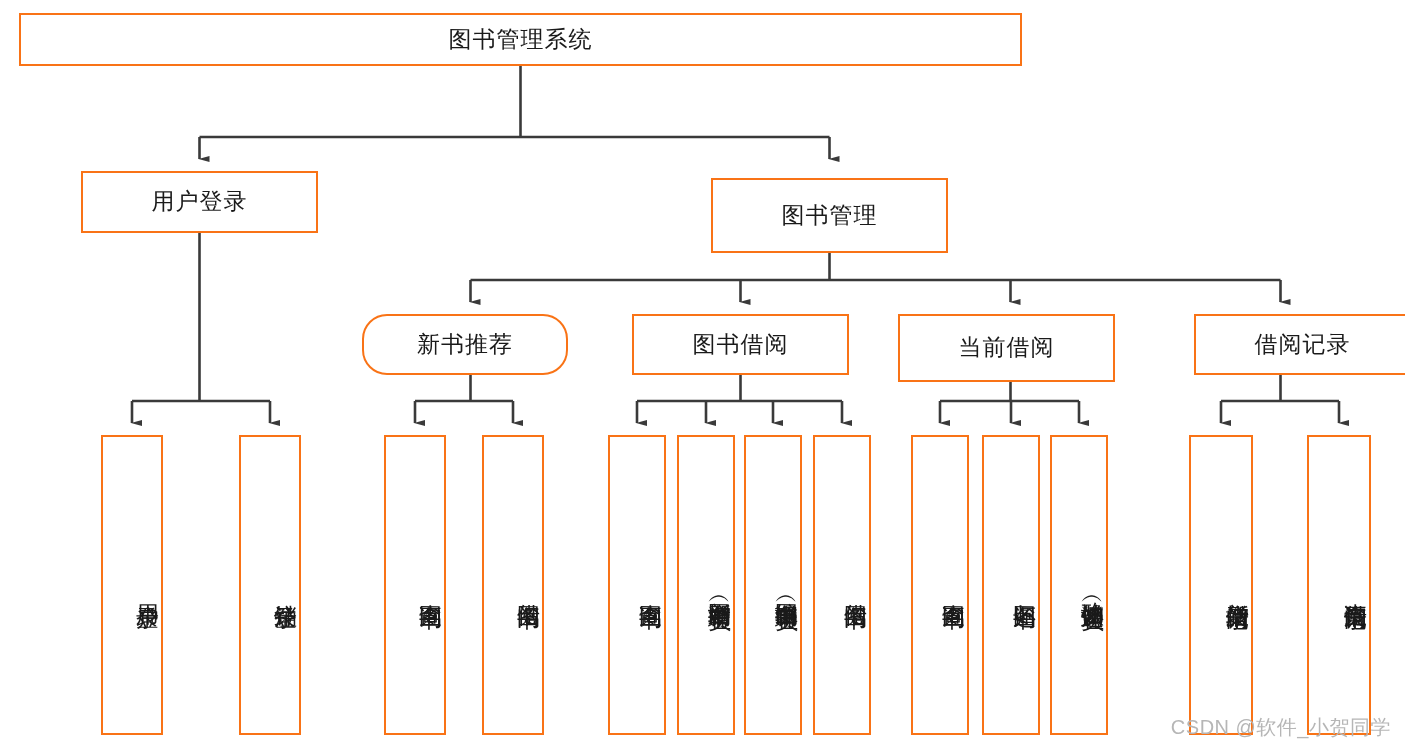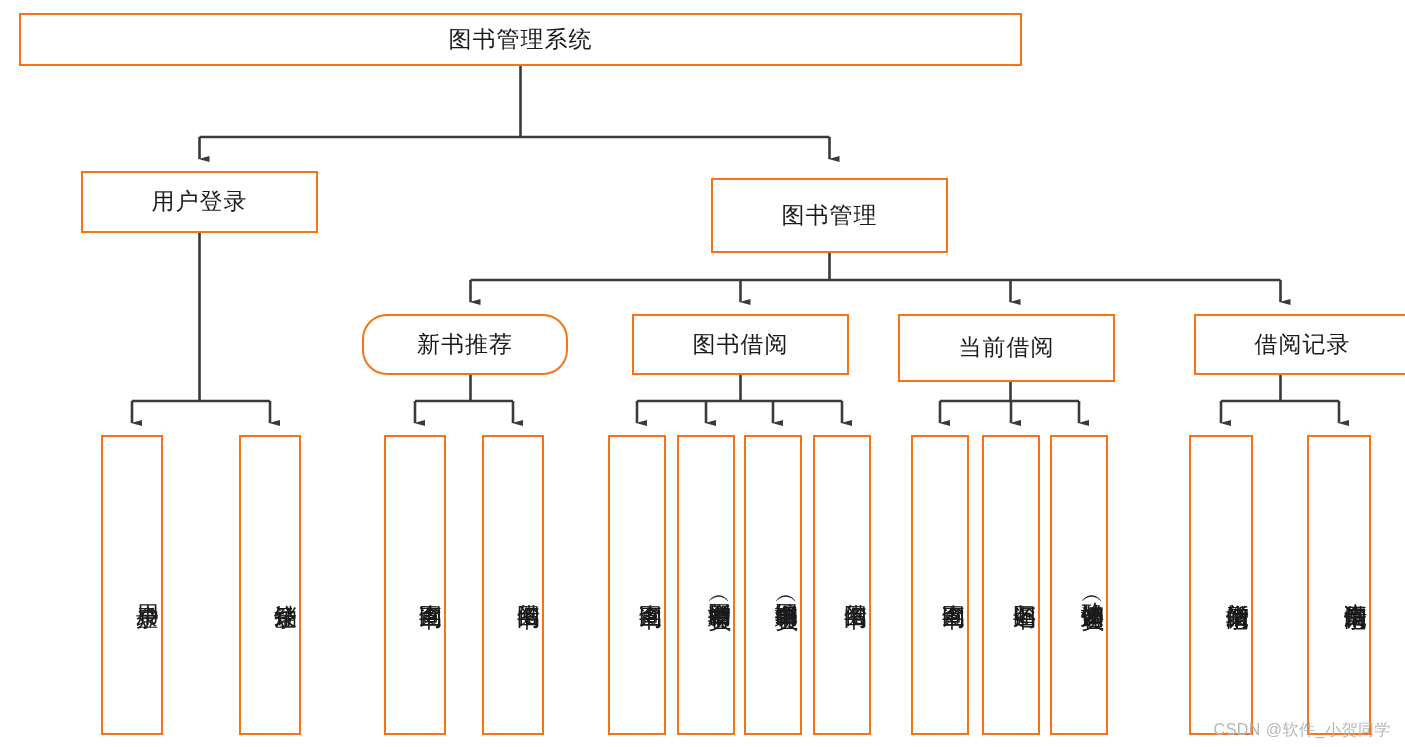--- a/index.html
+++ b/index.html
@@ -60,21 +60,21 @@
     display: block;
   }
   .node-label {
     display: block;
     white-space: nowrap;
   }
   #watermark {
     position: absolute;
     right: 14px;
     bottom: 6px;
-    font-size: 16px;
+    font-size: 20px;
     color: #b6b6b6;
     letter-spacing: 0.5px;
     white-space: nowrap;
     font-family: "Liberation Sans", "DejaVu Sans", sans-serif;
   }
 </style>
 </head>
 <body>
 
 <div id="diagram-root">

